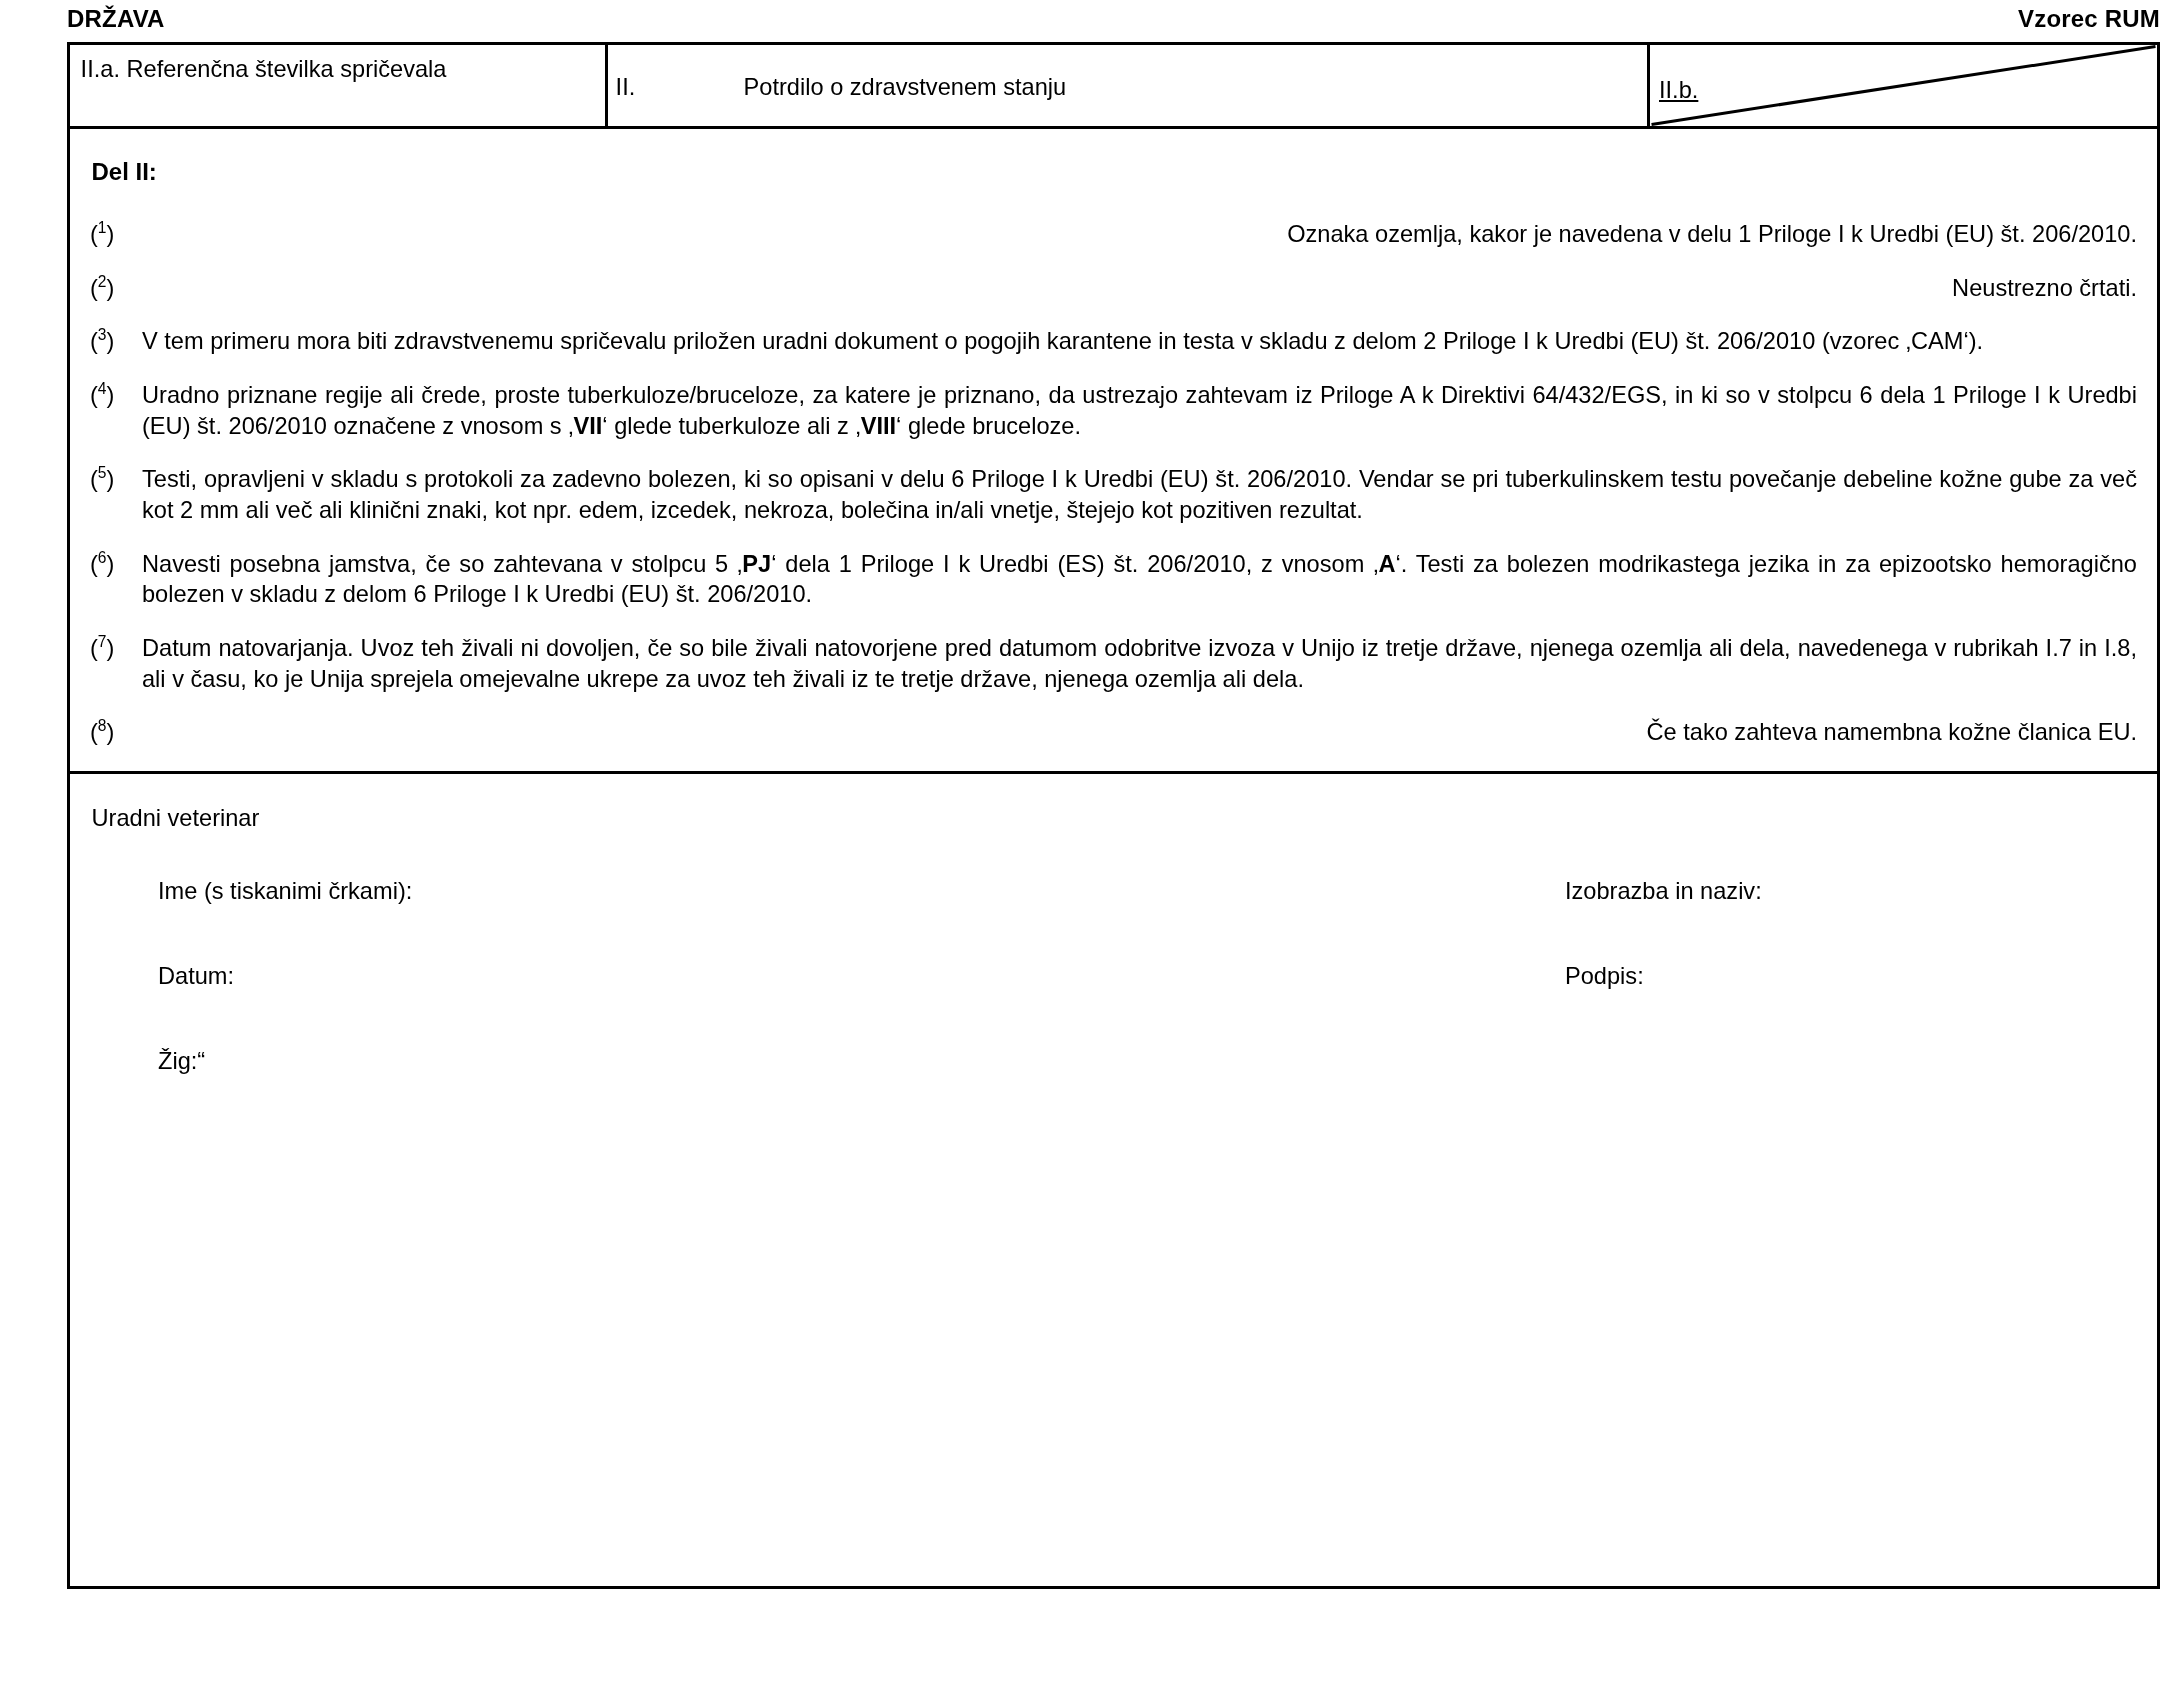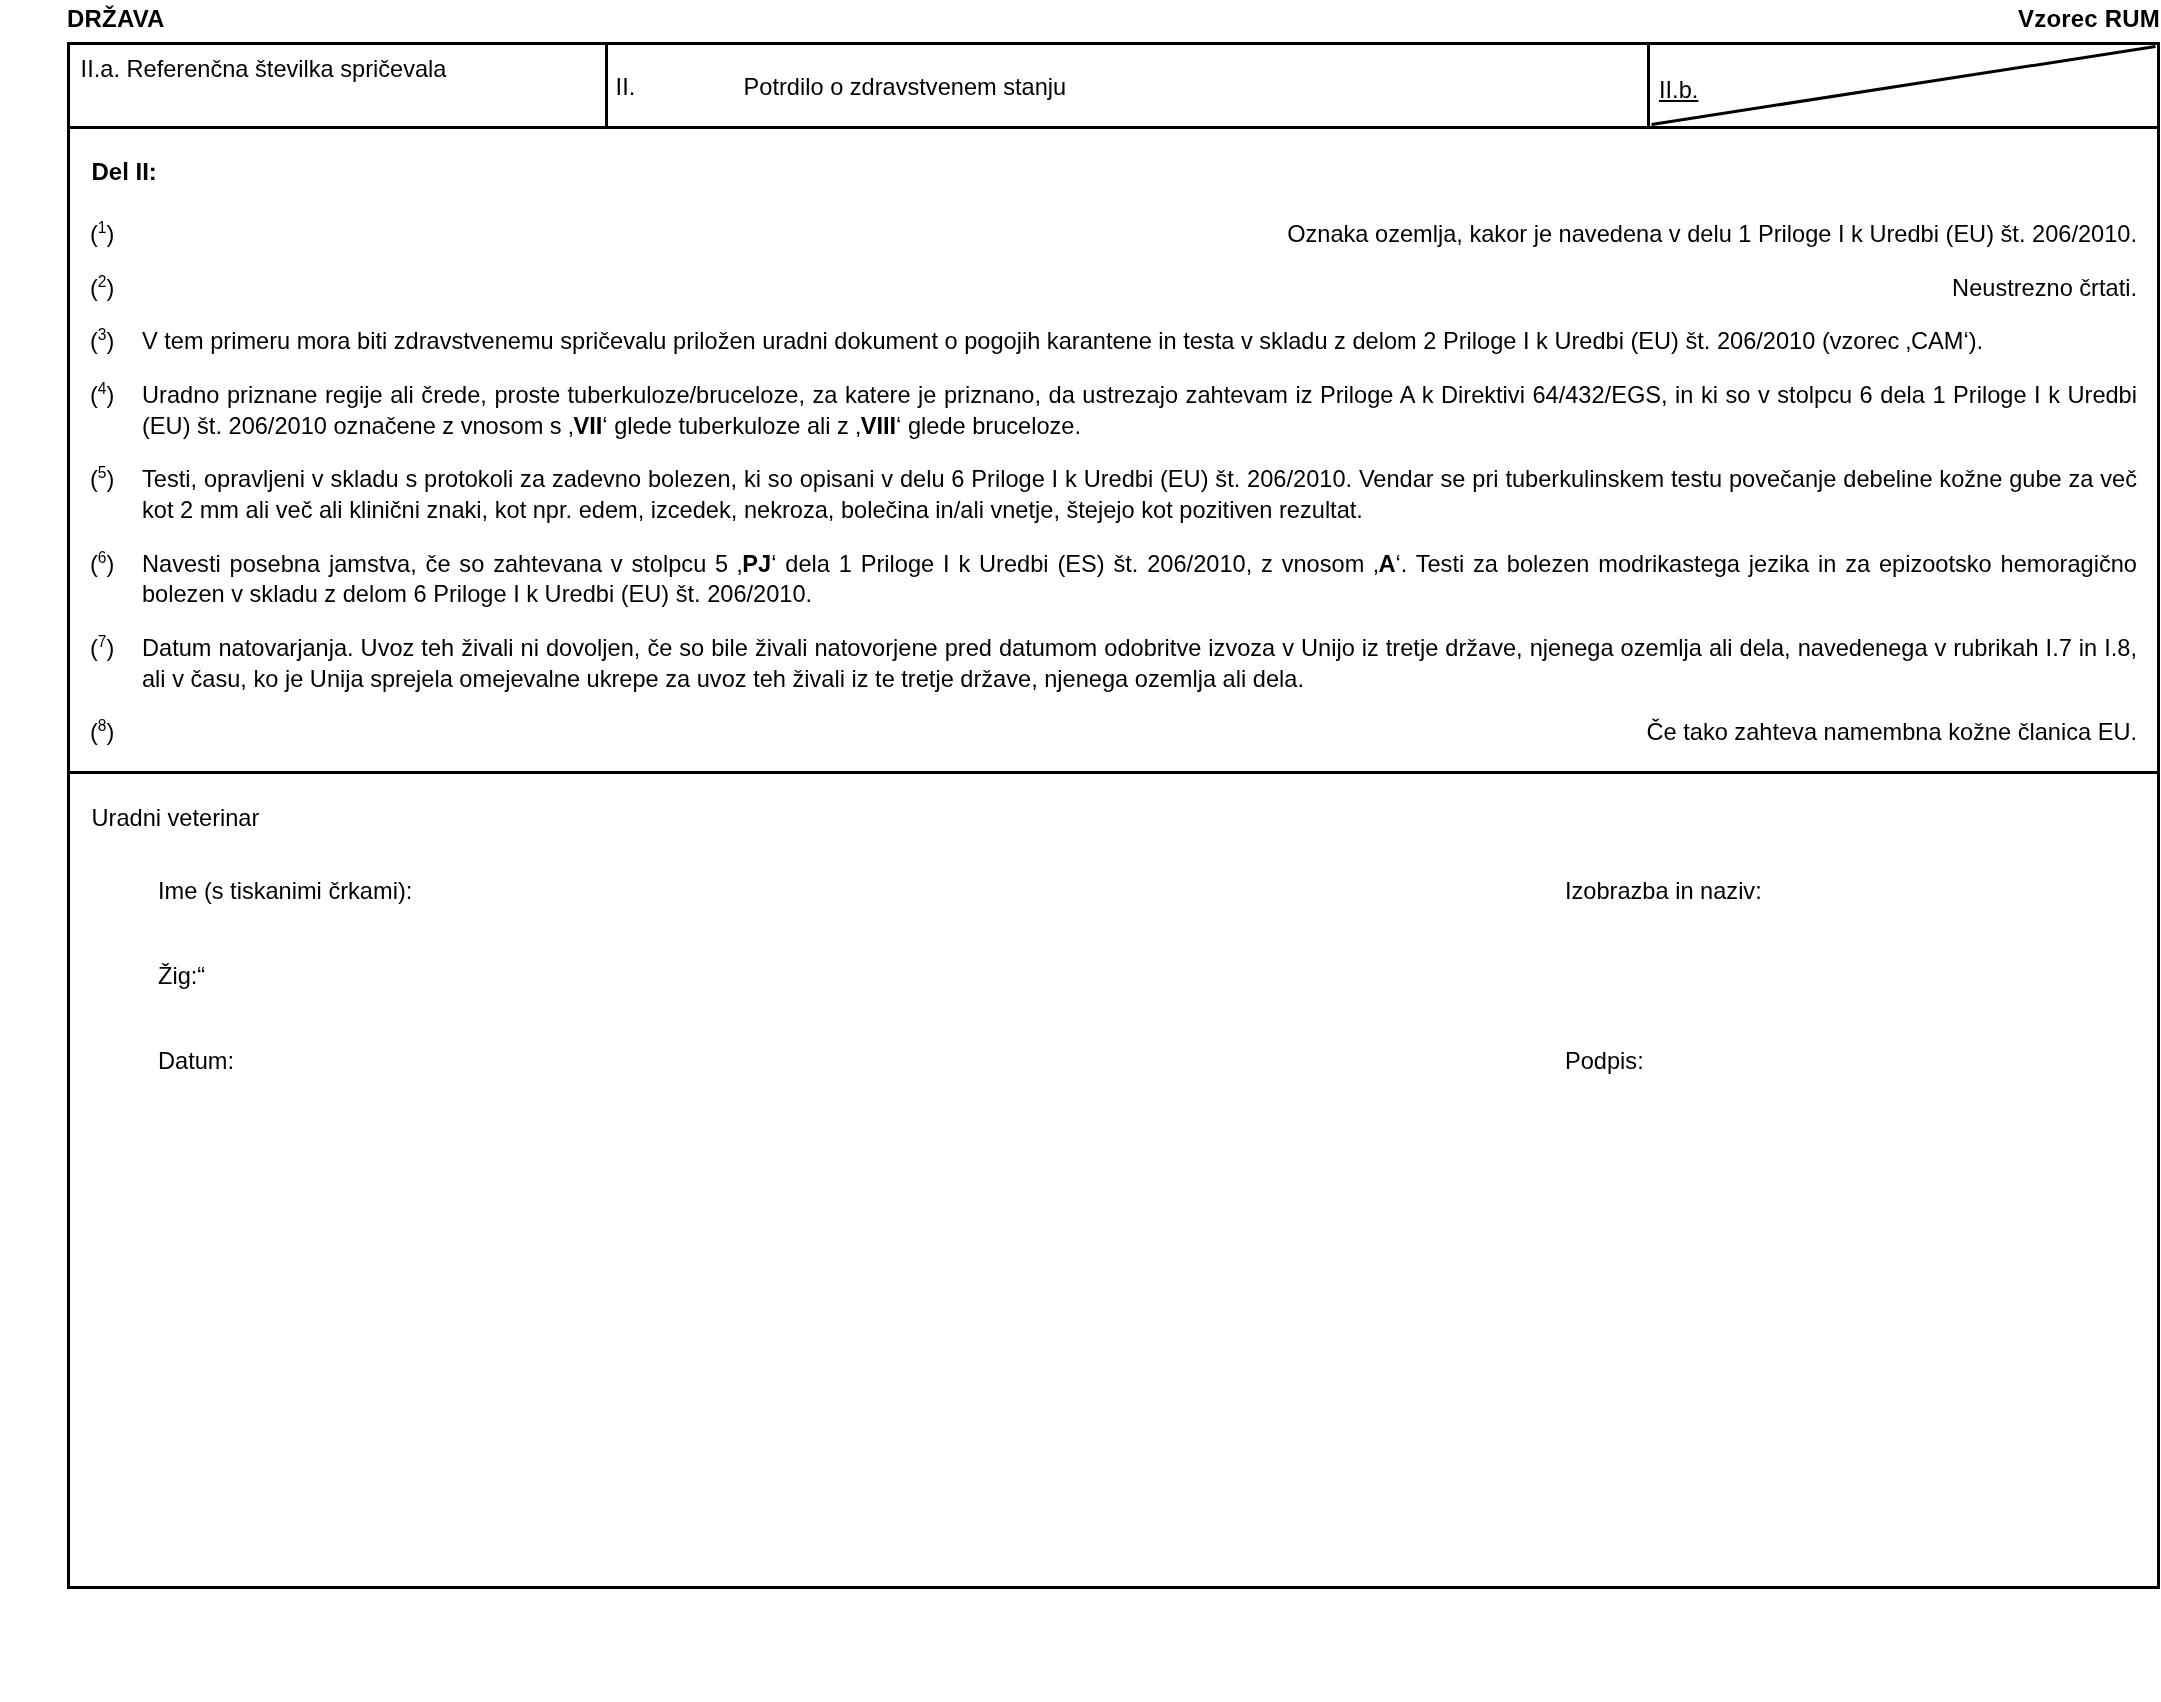--- a/index.html
+++ b/index.html
@@ -250,26 +250,26 @@
 
     <div class="sig-section">
       <div class="sig-heading">Uradni veterinar</div>
 
       <div class="sig-grid">
         <div class="sig-row">
           <div class="sig-col-left">Ime (s tiskanimi črkami):</div>
           <div class="sig-col-right">Izobrazba in naziv:</div>
         </div>
         <div class="sig-row">
+          <div class="sig-col-left">Datum:</div>
+          <div class="sig-col-right">Podpis:</div>
+        </div>
+        <div class="sig-row">
           <div class="sig-col-left">Žig:“</div>
           <div class="sig-col-right"></div>
         </div>
-        <div class="sig-row">
-          <div class="sig-col-left">Datum:</div>
-          <div class="sig-col-right">Podpis:</div>
-        </div>
       </div>
     </div>
 
   </div>
 
 </div>
 
 
 </body></html>

